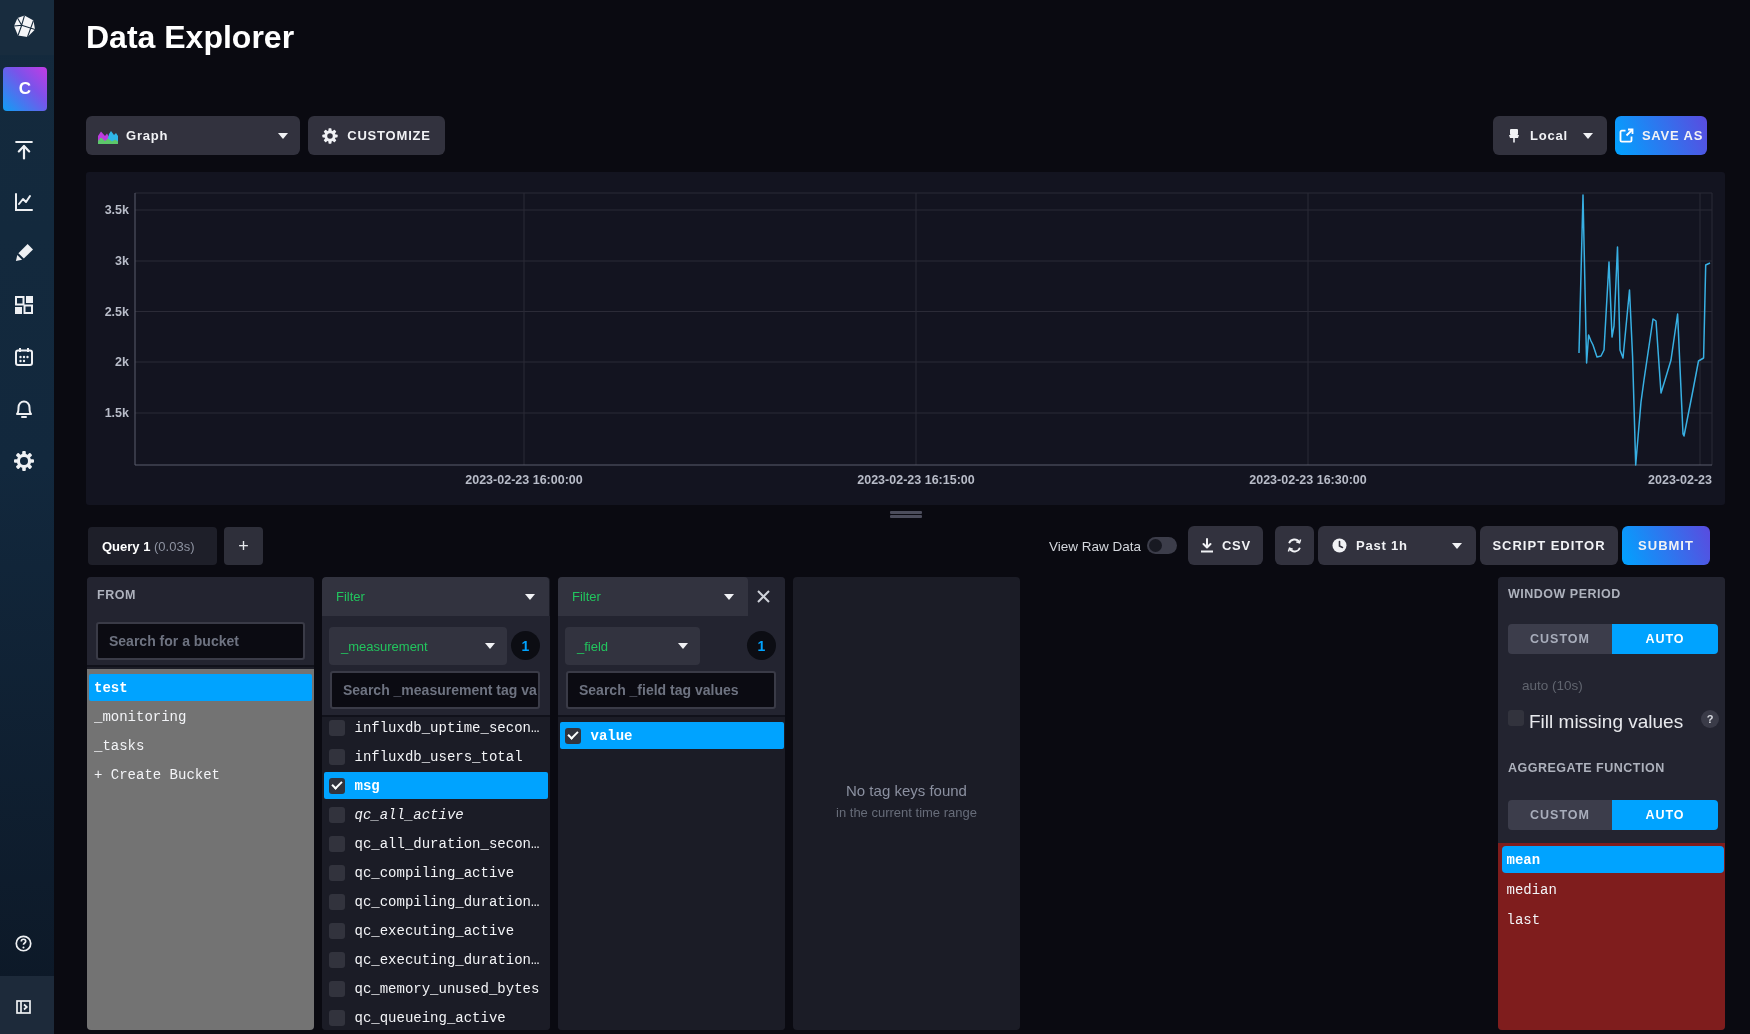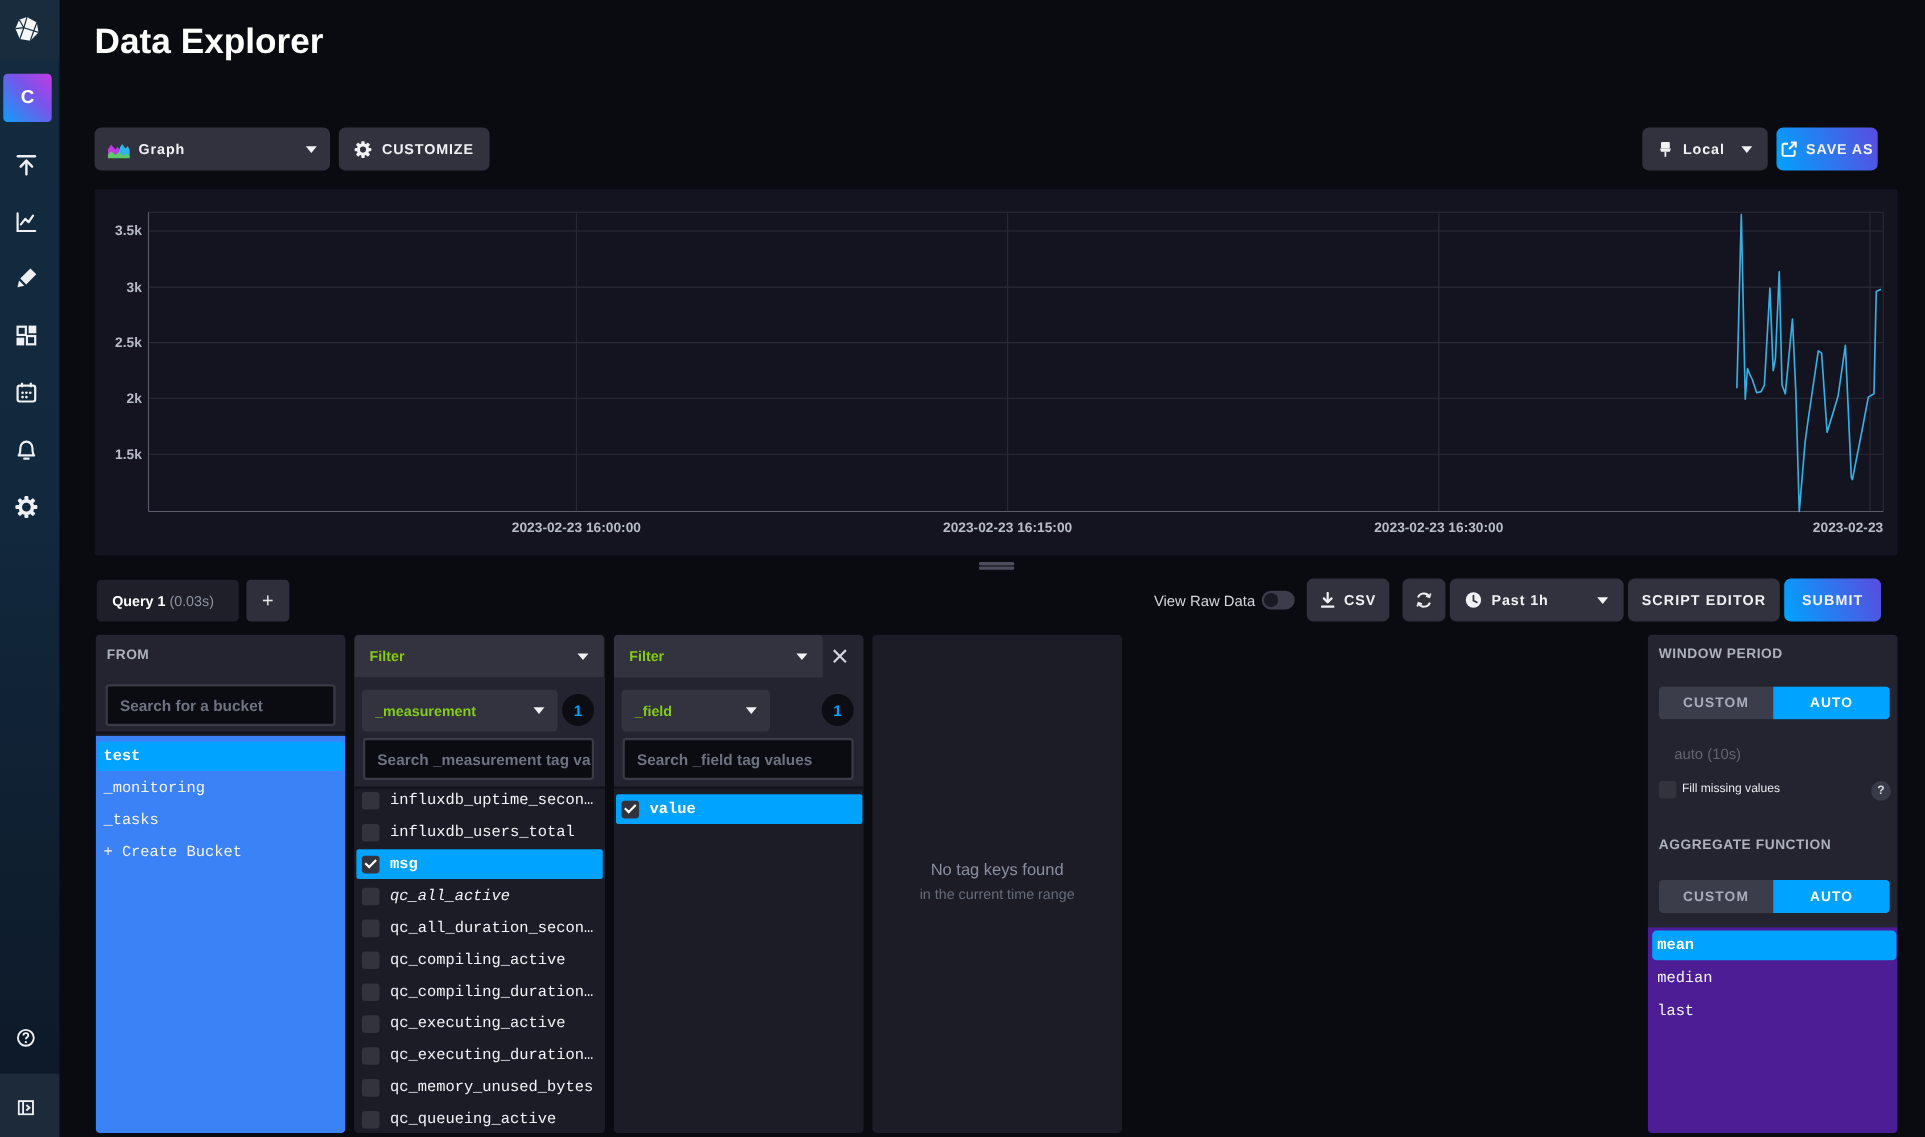--- a/index.html
+++ b/index.html
@@ -4,21 +4,21 @@
 <style>
 * { margin:0; padding:0; box-sizing:border-box; }
 html,body { width:1750px; height:1034px; background:#0a0a11; font-family:"Liberation Sans",sans-serif; overflow:hidden; }
 .abs { position:absolute; }
 body { position:relative; }
 .btn { position:absolute; height:39px; background:#32323e; border-radius:6px; color:#f1f2f5; font-weight:bold; font-size:13px; letter-spacing:0.8px; display:flex; align-items:center; justify-content:center; }
 .grad { background:linear-gradient(70deg,#00a3ff 0%,#5a4bdf 100%); }
 .caret { width:0; height:0; border-left:5px solid transparent; border-right:5px solid transparent; border-top:6px solid #f1f2f5; }
 .card { position:absolute; top:577px; bottom:4px; background:#1b1c26; border-radius:4px; overflow:hidden; }
 .ctrl { background:#232430; }
-.ddown { background:#32333f; border-radius:4px; display:flex; align-items:center; color:#84cc16; font-weight:bold; font-size:13px; }
+.ddown { background:#32333f; border-radius:4px; display:flex; align-items:center; color:#22c55e; font-weight:normal; font-size:13px; }
 .srch { position:absolute; background:#0b0b12; border:2px solid #3a3b47; border-radius:3px; color:#6e7381; font-size:14px; font-weight:bold; display:flex; align-items:center; padding-left:11px; }
 .row { position:absolute; height:27px; border-radius:2px; display:flex; align-items:center; font-family:"Liberation Mono",monospace; font-size:14px; color:#f3f4f7; }
 .sel { background:#00a3ff; font-weight:bold; color:#fff; }
 .cbx { width:16px; height:16px; background:#32333d; border-radius:3px; margin-right:10px; flex:0 0 auto; position:relative; }
 .check:after { content:""; position:absolute; left:3px; top:3px; width:8px; height:4px; border-left:2.5px solid #fff; border-bottom:2.5px solid #fff; transform:rotate(-45deg); }
 .seghdr { position:absolute; font-size:12.5px; font-weight:bold; letter-spacing:0.5px; color:#aeb2bd; }
 .seg { position:absolute; height:30px; border-radius:4px; overflow:hidden; display:flex; }
 .seg .c1 { width:104px; background:#3c3d4b; color:#a8adbb; font-weight:bold; font-size:12.5px; letter-spacing:1px; display:flex; align-items:center; justify-content:center; }
 .seg .c2 { width:106px; background:#00a3ff; color:#fff; font-weight:bold; font-size:12.5px; letter-spacing:1px; display:flex; align-items:center; justify-content:center; }
 </style>
@@ -223,21 +223,21 @@
   <span class="caret" style="margin-left:auto"></span>
 </div>
 <div class="btn" style="left:1480px;top:526px;width:138px;letter-spacing:1px;">SCRIPT EDITOR</div>
 <div class="btn grad" style="left:1622px;top:526px;width:88px;letter-spacing:1px;">SUBMIT</div>
 
 <div class="card" style="left:87px;width:227px;">
   <div class="ctrl" style="height:90px;position:relative;border-bottom:2px solid #10111a;">
     <div class="seghdr" style="left:10px;top:11px;">FROM</div>
     <div class="srch" style="left:9px;top:45px;width:209px;height:38px;">Search for a bucket</div>
   </div>
-  <div style="position:absolute;top:92px;bottom:0;left:0;right:0;background:#3b82f6;">
+  <div style="position:absolute;top:92px;bottom:0;left:0;right:0;background:#737373;">
     <div class="row sel" style="left:2px;top:5px;width:223px;padding-left:5px;">test</div>
     <div class="row" style="left:2px;top:34px;width:223px;padding-left:5px;">_monitoring</div>
     <div class="row" style="left:2px;top:63px;width:223px;padding-left:5px;">_tasks</div>
     <div class="row" style="left:2px;top:92px;width:223px;padding-left:5px;">+ Create Bucket</div>
   </div>
 </div>
 
 <div class="card" style="left:322px;width:228px;">
   <div class="ddown" style="position:absolute;left:0;top:0;width:227px;height:39px;border-radius:4px 4px 0 0;padding:0 14px;">Filter<span class="caret" style="margin-left:auto"></span></div>
   <div class="ctrl" style="position:absolute;top:39px;height:101px;left:0;right:0;border-bottom:2px solid #10111a;"></div>
@@ -280,25 +280,25 @@
 
 <div class="card" style="left:1498px;width:227px;">
   <div class="ctrl" style="position:absolute;top:0;height:266px;left:0;right:0;"></div>
   <div class="seghdr" style="left:10px;top:10px;">WINDOW PERIOD</div>
   <div class="seg" style="left:10px;top:47px;">
       <div class="c1">CUSTOM</div>
       <div class="c2">AUTO</div>
     </div>
   <div class="abs" style="left:24px;top:101px;color:#61656f;font-size:13.5px;">auto (10s)</div>
   <div class="cbx abs" style="left:10px;top:133px;"></div>
-  <div class="abs" style="left:31px;top:134px;color:#e8e9ed;font-size:11px;">Fill missing values</div>
+  <div class="abs" style="left:31px;top:134px;color:#e8e9ed;font-size:19px;">Fill missing values</div>
   <div class="abs" style="left:203px;top:133px;width:18px;height:18px;border-radius:50%;background:#3a3b48;color:#d9dbe1;font-size:11px;font-weight:bold;display:flex;align-items:center;justify-content:center;">?</div>
   <div class="seghdr" style="left:10px;top:184px;">AGGREGATE FUNCTION</div>
   <div class="seg" style="left:10px;top:223px;">
       <div class="c1">CUSTOM</div>
       <div class="c2">AUTO</div>
     </div>
-  <div style="position:absolute;top:266px;bottom:0;left:0;right:0;background:#4c1d95;">
+  <div style="position:absolute;top:266px;bottom:0;left:0;right:0;background:#7f1d1d;">
     <div class="row sel" style="left:4px;top:3px;width:222px;padding-left:4.5px;border-radius:4px;">mean</div>
     <div class="row" style="left:4px;top:33px;width:222px;padding-left:4.5px;">median</div>
     <div class="row" style="left:4px;top:63px;width:222px;padding-left:4.5px;">last</div>
   </div>
 </div>
 
 </body></html>

